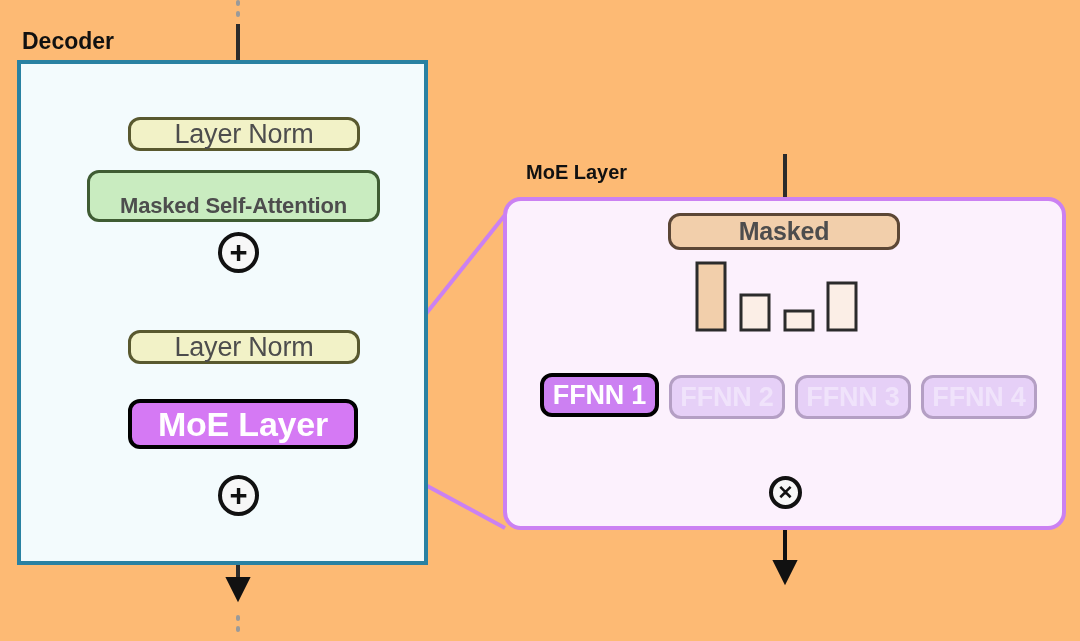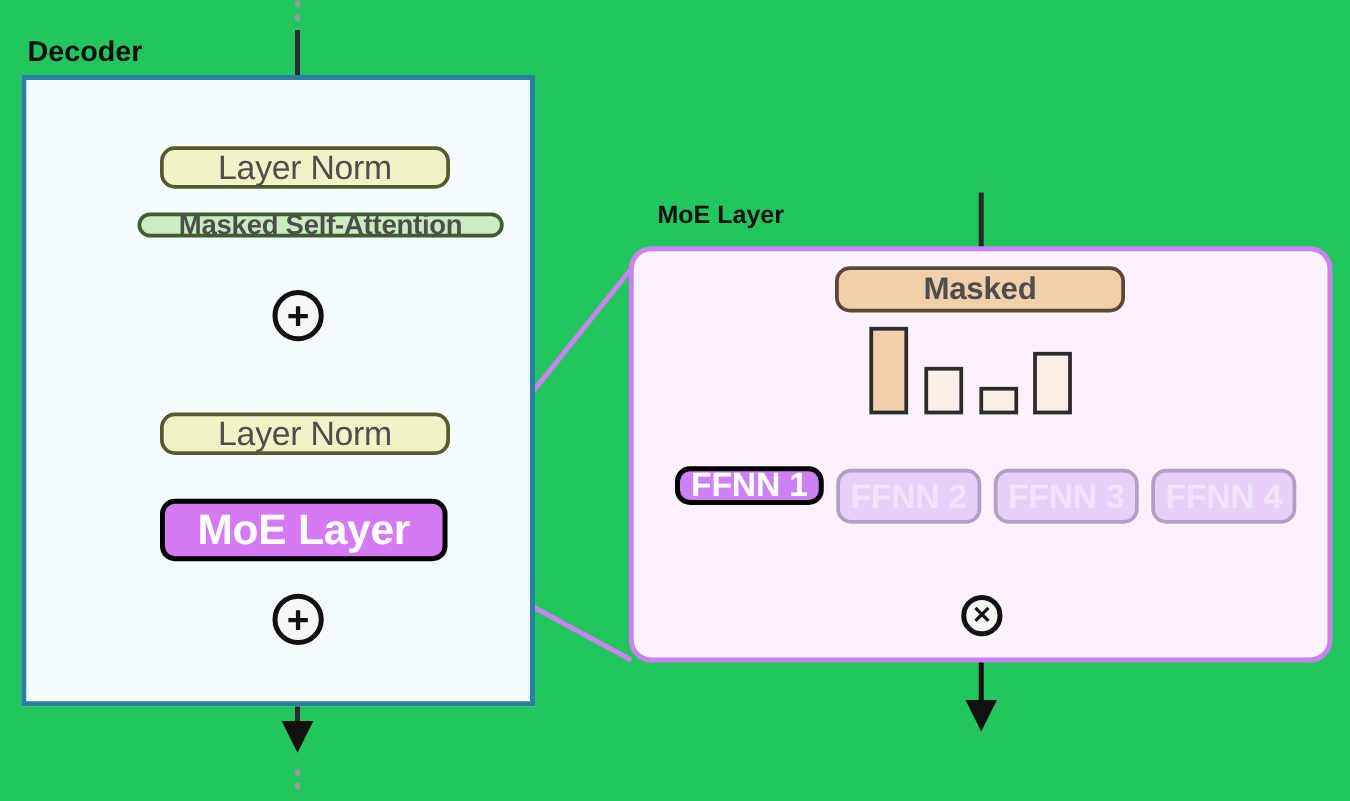--- a/index.html
+++ b/index.html
@@ -7,21 +7,21 @@
     background: #ffffff;
   }
   body {
     width: 1080px; height: 641px;
     font-family: "Liberation Sans", sans-serif;
     overflow: hidden;
   }
   #stage {
     position: relative;
     width: 1080px; height: 641px;
-    background: #22c55e;
+    background: #fdba74;
   }
   .svg-layer {
     position: absolute; left: 0; top: 0;
     width: 1080px; height: 641px;
   }
   .node {
     position: absolute;
     box-sizing: border-box;
     display: flex;
     align-items: center;
@@ -186,21 +186,21 @@
     </g>
   </svg>
 
   <div id="decoder-box"></div>
   <div class="group-title" id="decoder-title">Decoder</div>
 
   <div class="node lnorm" style="left:128px; top:117px; width:232px; height:34px;">
     <span>Layer Norm</span>
   </div>
 
-  <div class="node attn" style="left:110px; top:170px; width:293px; height:20px;">
+  <div class="node attn" style="left:87px; top:170px; width:293px; height:52px;align-items:flex-end;">
     <span>Masked Self-Attention</span>
   </div>
 
   <div class="op-circle op-plus" style="left:218px; top:232px;">
     <span>+</span>
   </div>
 
   <div class="node lnorm" style="left:128px; top:330px; width:232px; height:34px;">
     <span>Layer Norm</span>
   </div>
@@ -222,21 +222,21 @@
 
   <svg class="svg-layer" viewBox="0 0 1080 641" style="pointer-events:none;">
     <g id="gate-bars">
         <rect x="697" y="263" width="28" height="67" fill="#f2cfab" stroke="#2b2b2b" stroke-width="3"></rect>
         <rect x="741" y="295" width="28" height="35" fill="#fbeee6" stroke="#2b2b2b" stroke-width="3"></rect>
         <rect x="785" y="311" width="28" height="19" fill="#fbeee6" stroke="#2b2b2b" stroke-width="3"></rect>
         <rect x="828" y="283" width="28" height="47" fill="#fbeee6" stroke="#2b2b2b" stroke-width="3"></rect>
       </g>
   </svg>
 
-  <div class="node ffnn-active" style="left:540px; top:373px; width:119px; height:31px;">
+  <div class="node ffnn-active" style="left:540px; top:373px; width:119px; height:44px;">
     <span>FFNN 1</span>
   </div>
   <div class="node ffnn-idle" style="left:669px; top:375px; width:116px; height:44px;">
     <span>FFNN 2</span>
   </div>
   <div class="node ffnn-idle" style="left:795px; top:375px; width:116px; height:44px;">
     <span>FFNN 3</span>
   </div>
   <div class="node ffnn-idle" style="left:921px; top:375px; width:116px; height:44px;">
     <span>FFNN 4</span>

